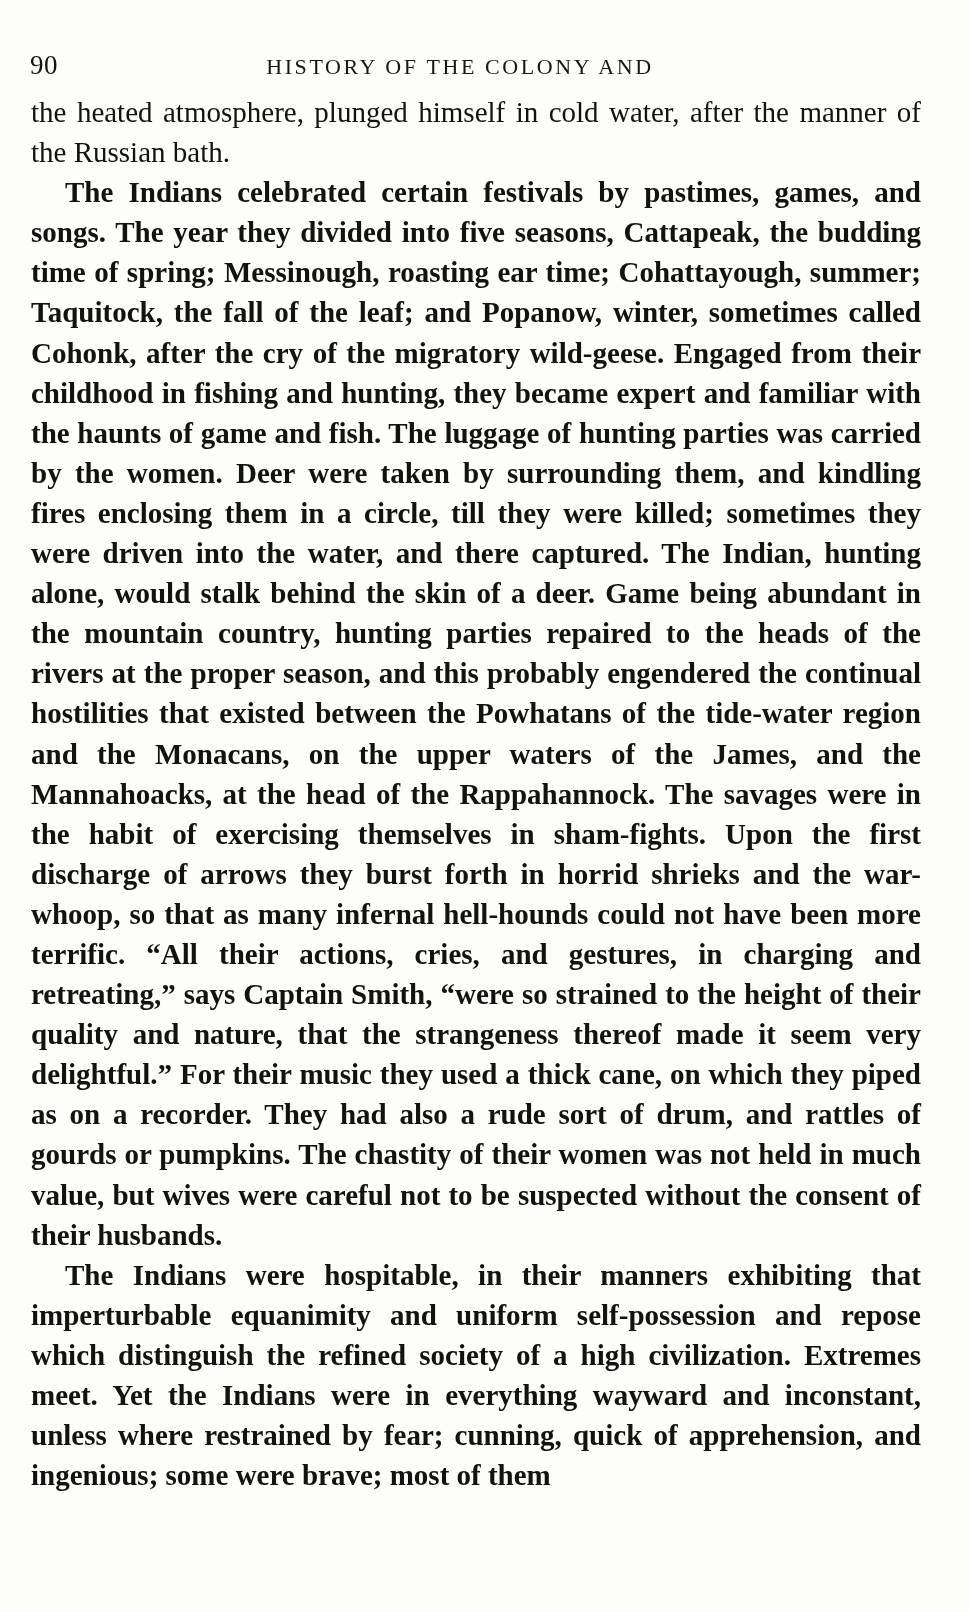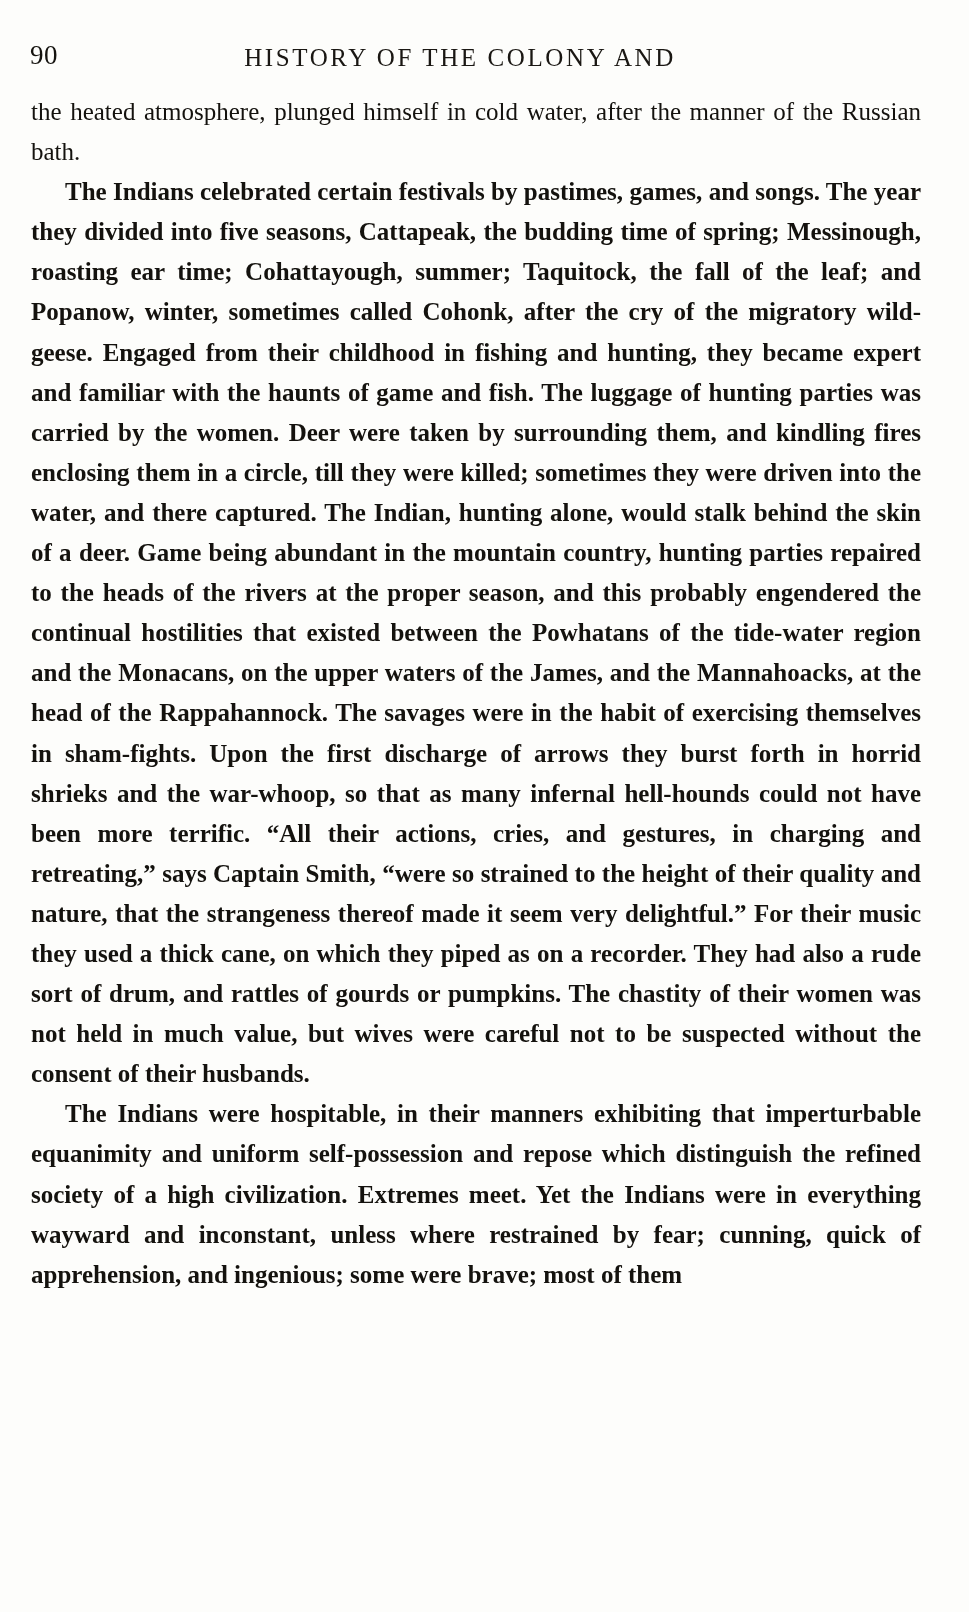--- a/index.html
+++ b/index.html
@@ -11,51 +11,51 @@
     position: relative;
     width: 969px;
     height: 1612px;
     background: #fdfdfb;
     overflow: hidden;
     font-family: "Liberation Serif", serif;
     color: #15130f;
   }
   .header {
     position: absolute;
-    top: 22px;
+    top: 32px;
     left: 0;
     width: 969px;
     height: 40px;
   }
   .folio {
     position: absolute;
     left: 30px;
     top: 18px;
     font-size: 27px;
     letter-spacing: 0.5px;
     color: #15130f;
   }
   .running-head {
     position: absolute;
     left: 0;
     top: 22px;
     width: 894px;
     text-align: center;
-    font-size: 25px;
+    font-size: 22px;
     letter-spacing: 2.6px;
     color: #1a1713;
     padding-left: 26px;
     box-sizing: border-box;
   }
   .body-text {
     position: absolute;
     top: 92px;
     left: 31px;
     width: 890px;
-    font-size: 25px;
+    font-size: 29px;
     line-height: 40.1px;
     text-align: justify;
     text-justify: inter-word;
     color: #14120e;
   }
   .body-text p {
     margin: 0;
     text-indent: 0;
   }
   .body-text p.indent {

